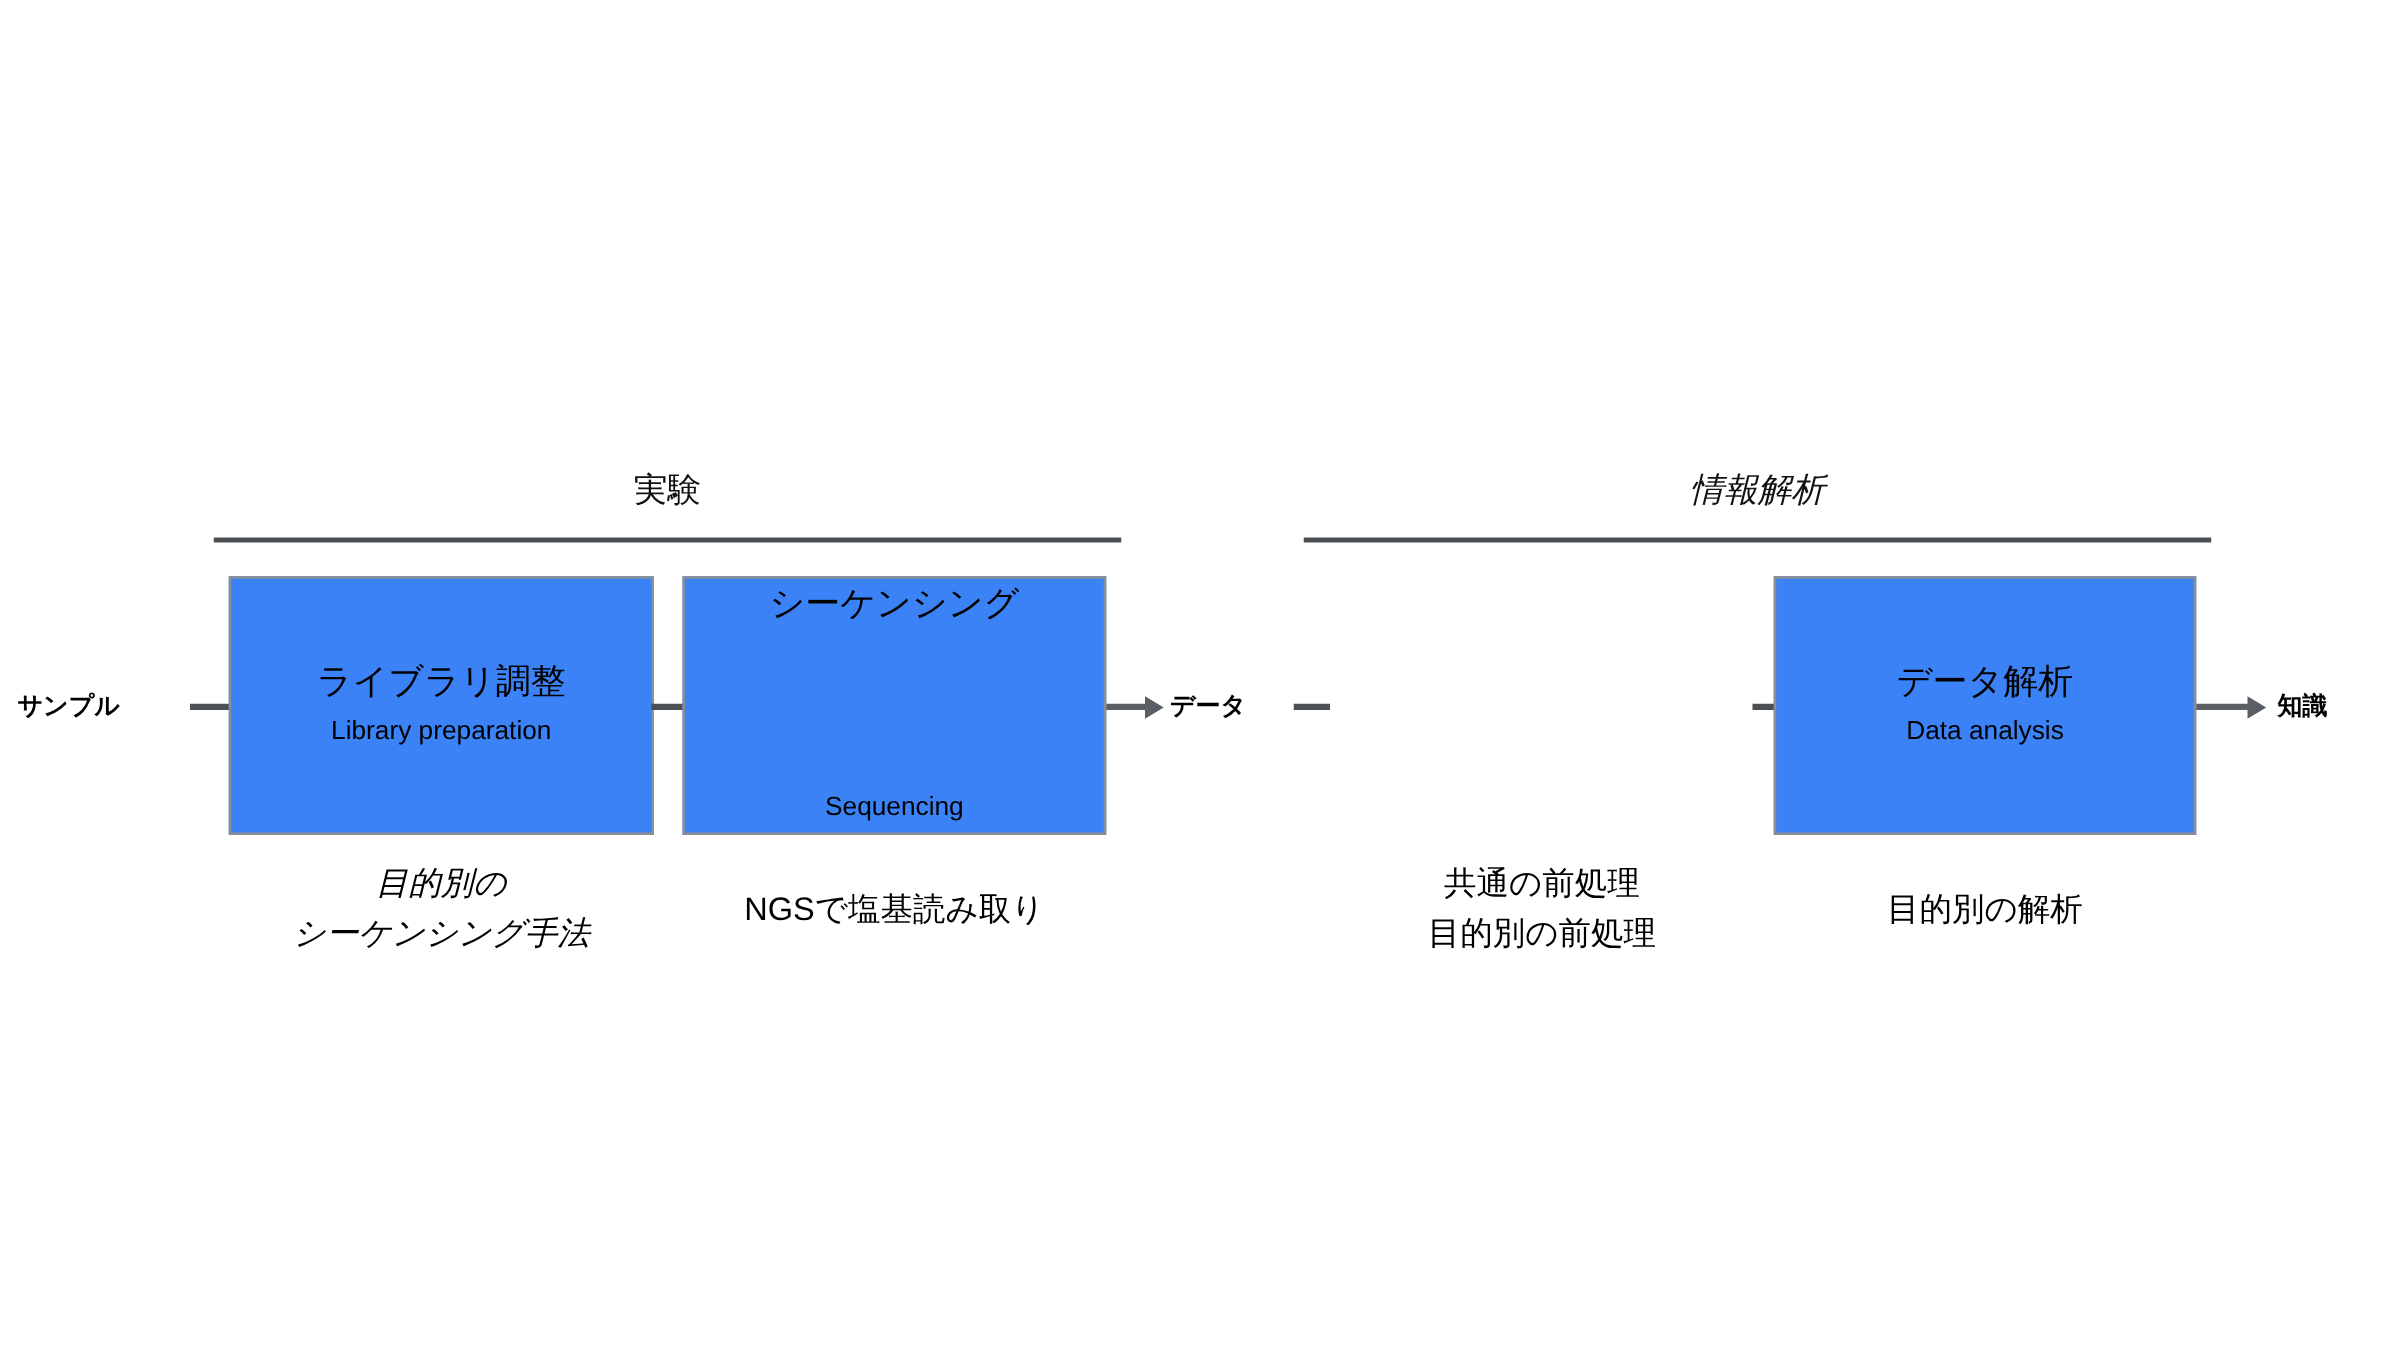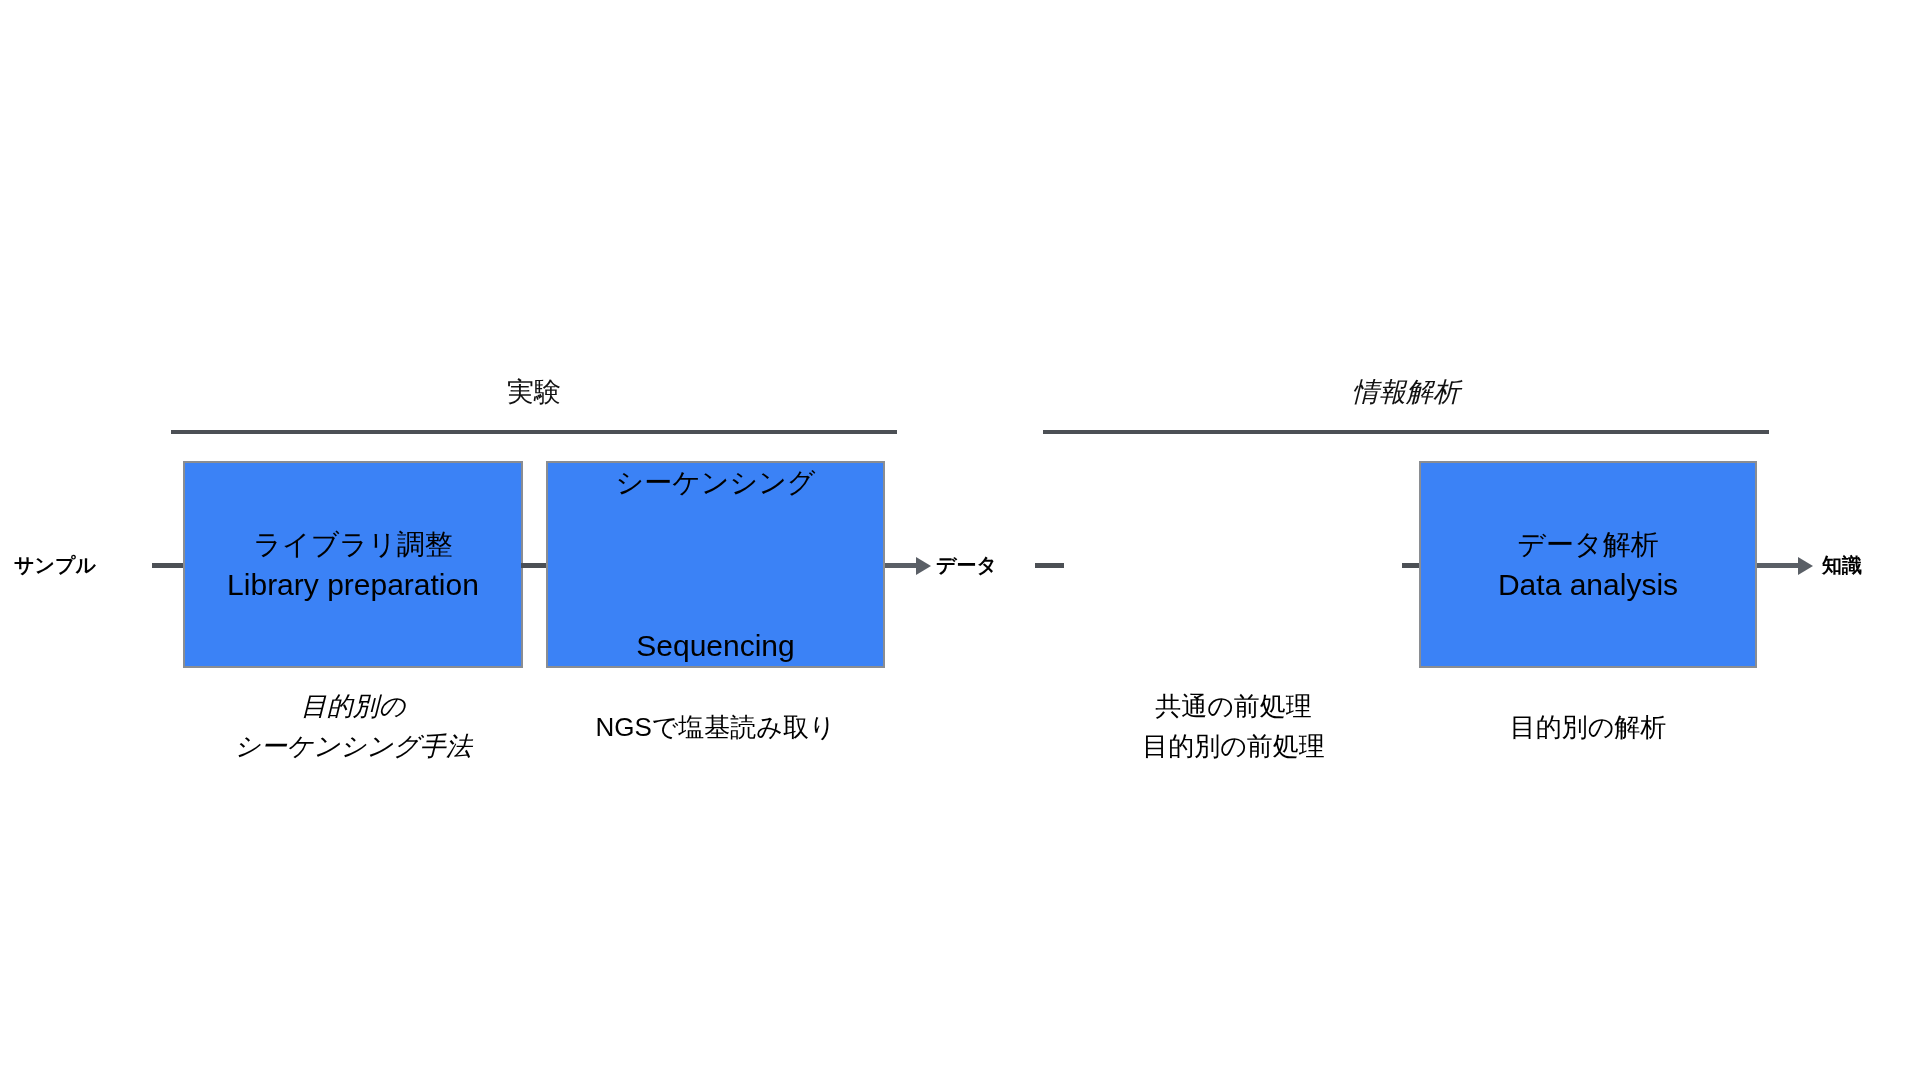--- a/index.html
+++ b/index.html
@@ -50,21 +50,21 @@
     align-items: center;
     justify-content: center;
   }
   .box-title-ja {
     font-size: 28px;
     line-height: 40px;
     color: #000000;
     white-space: nowrap;
   }
   .box-title-en {
-    font-size: 30px;
+    font-size: 21px;
     line-height: 40px;
     color: #000000;
     white-space: nowrap;
   }
 
   
   .terminal-label {
     position: absolute;
     font-size: 20px;
     font-weight: bold;

